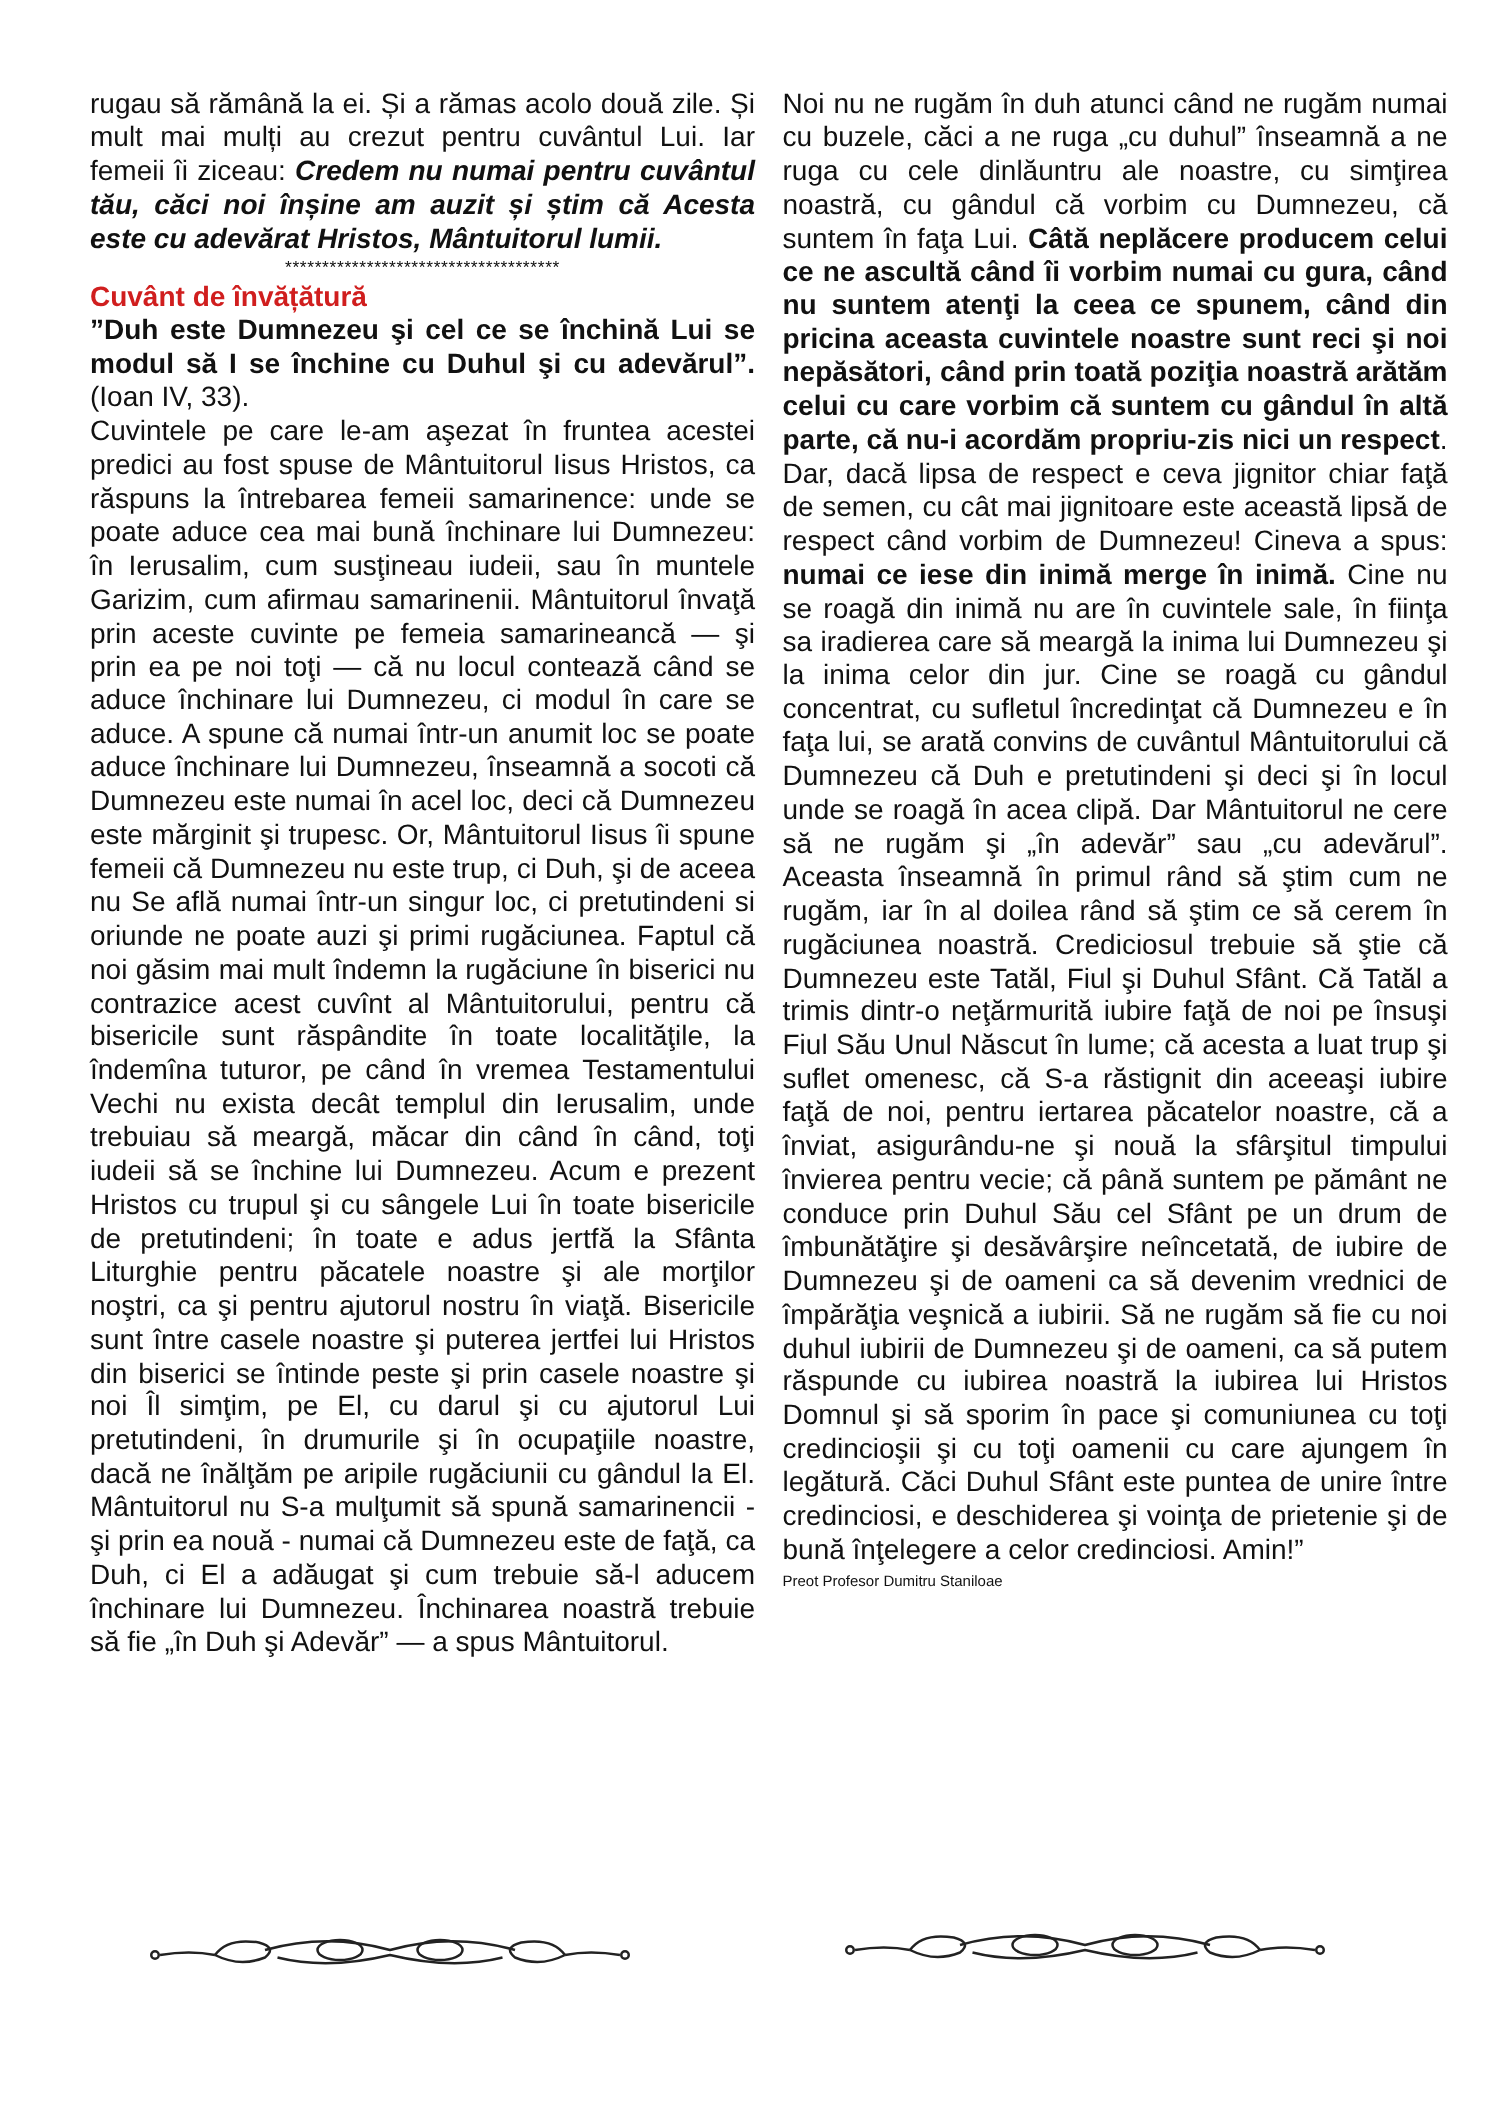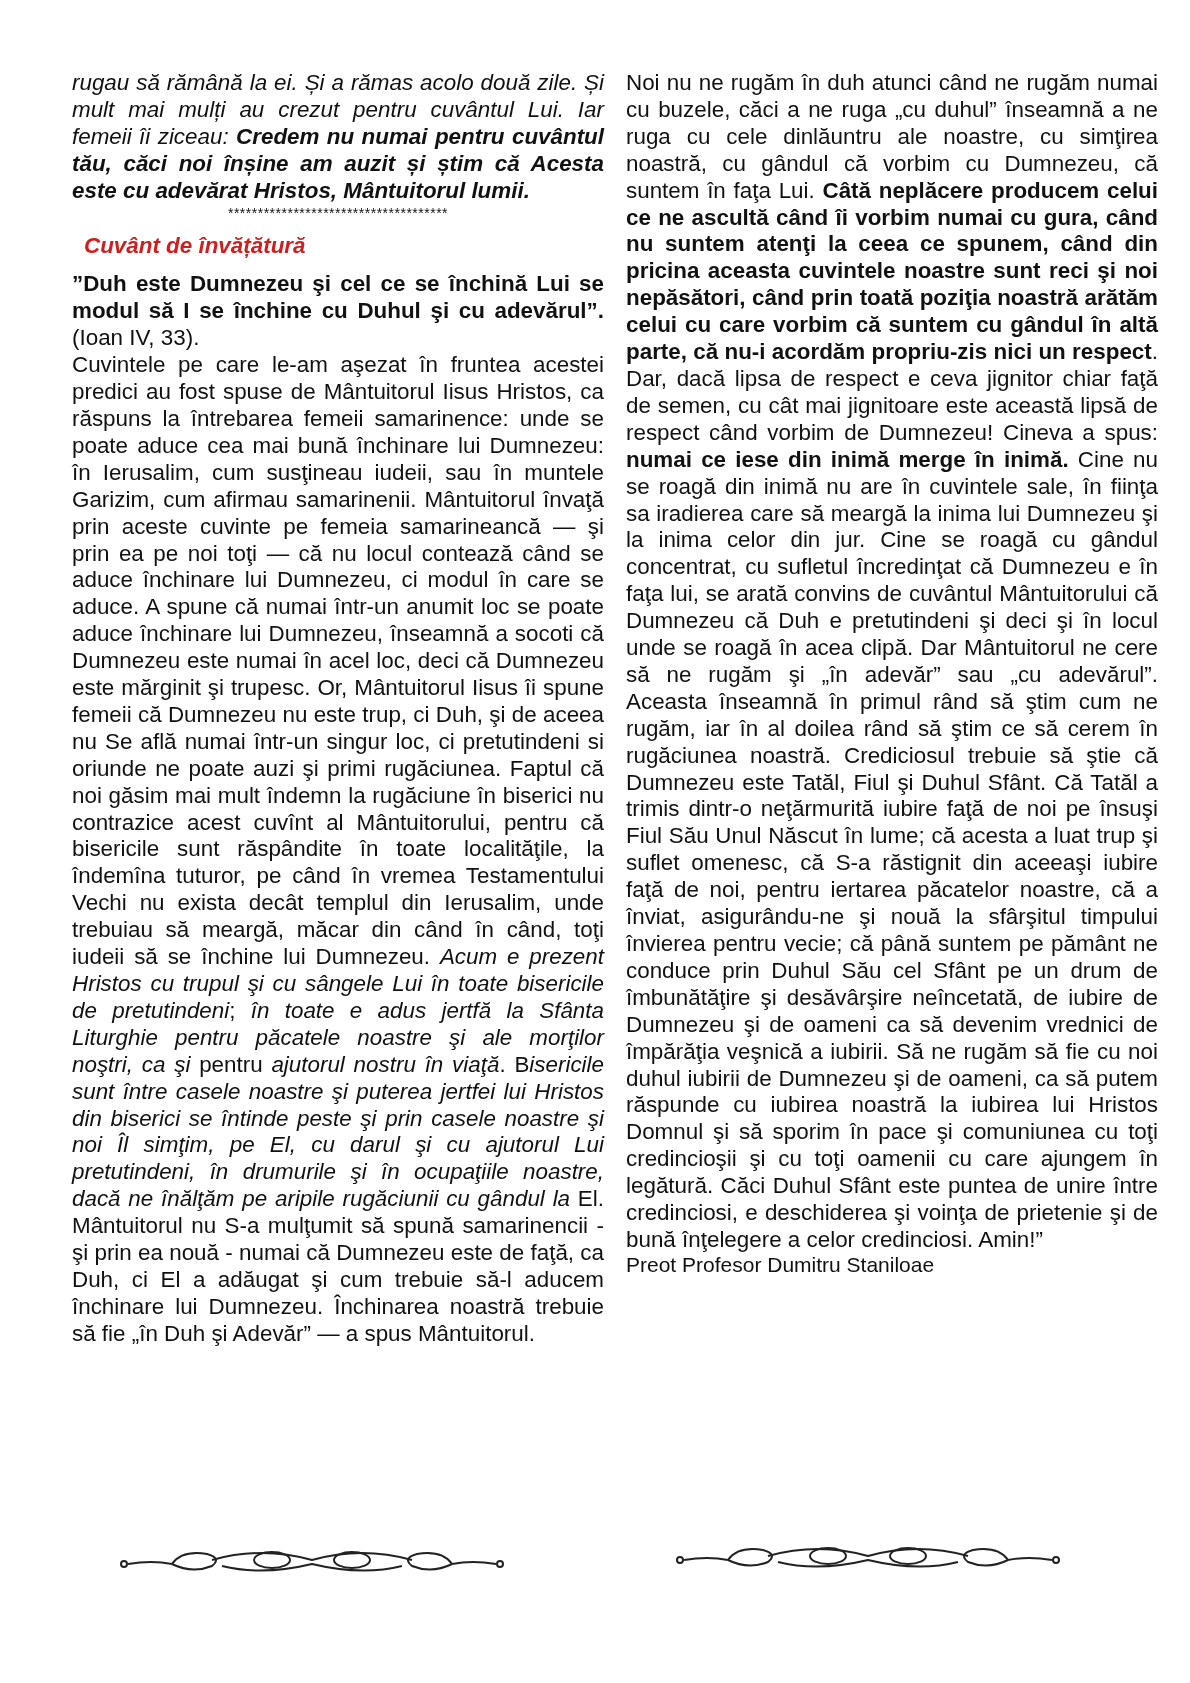--- a/index.html
+++ b/index.html
@@ -4,25 +4,25 @@
 <style>
   html, body { margin: 0; padding: 0; background: #ffffff; }
   body { width: 1190px; height: 1683px; position: relative; overflow: hidden;
          font-family: "Liberation Sans", sans-serif; color: #111; }
   .col { position: absolute; top: 70px; width: 532px; font-size: 22.4px; line-height: 26.9px;
          text-align: justify; }
   #col-left { left: 72px; }
   #col-right { left: 626px; }
   .p { margin: 0; }
   .stars { text-align: center; font-size: 14px; line-height: 16px; letter-spacing: 0.5px; margin: 0 0 4px 0; }
-  .heading { color: #d01e1e; font-weight: bold; margin: 12px; font-style: italic; }
+  .heading { color: #d01e1e; font-weight: bold; margin: 0; }
   .b { font-weight: bold; margin-top: 16px; }
-  .i { font-style: italic; }
+  .i { }
   .bi { font-weight: bold; font-style: italic; margin-top: 46px; }
-  .sig { font-size: 21px; line-height: 22px; text-align: left; margin: 0; }
+  .sig { font-size: 12px; line-height: 22px; text-align: left; margin: 0; }
   .orn { position: absolute; top: 1540px; width: 400px; height: 40px; }
   #orn-left { left: 112px; }
   #orn-right { left: 668px; }
 </style>
 </head>
 <body>
 
 <div id="col-left" class="col">
   <p class="p">
     <span class="i">rugau să rămână la ei. Și a rămas acolo două zile. Și mult mai mulți au crezut pentru cuvântul Lui. Iar femeii îi ziceau: </span><span class="bi">Credem nu numai pentru cuvântul tău, căci noi înșine am auzit și știm că Acesta este cu adevărat Hristos, Mântuitorul lumii.</span>

